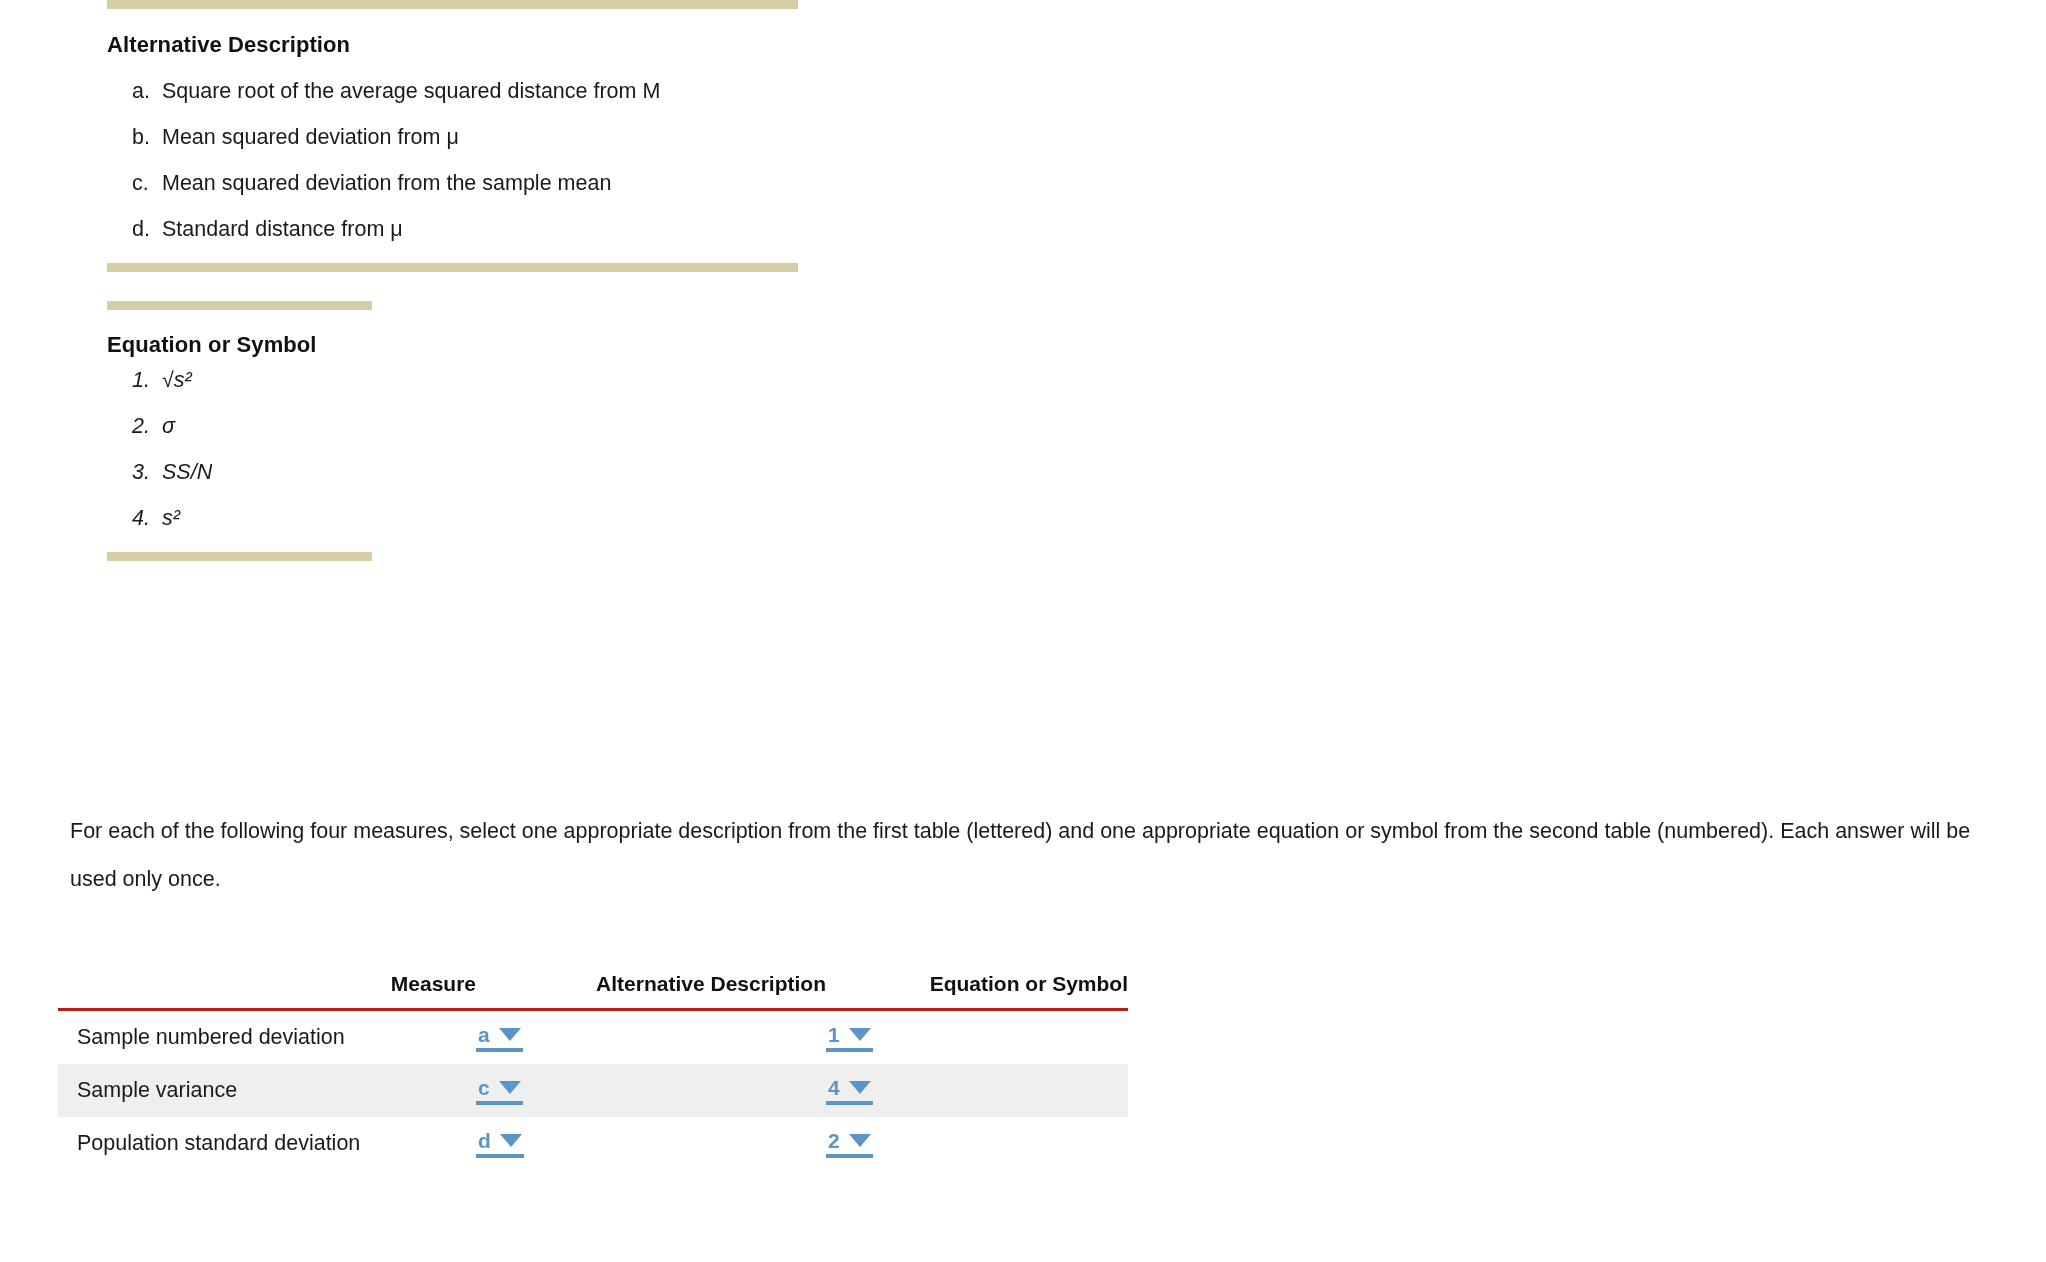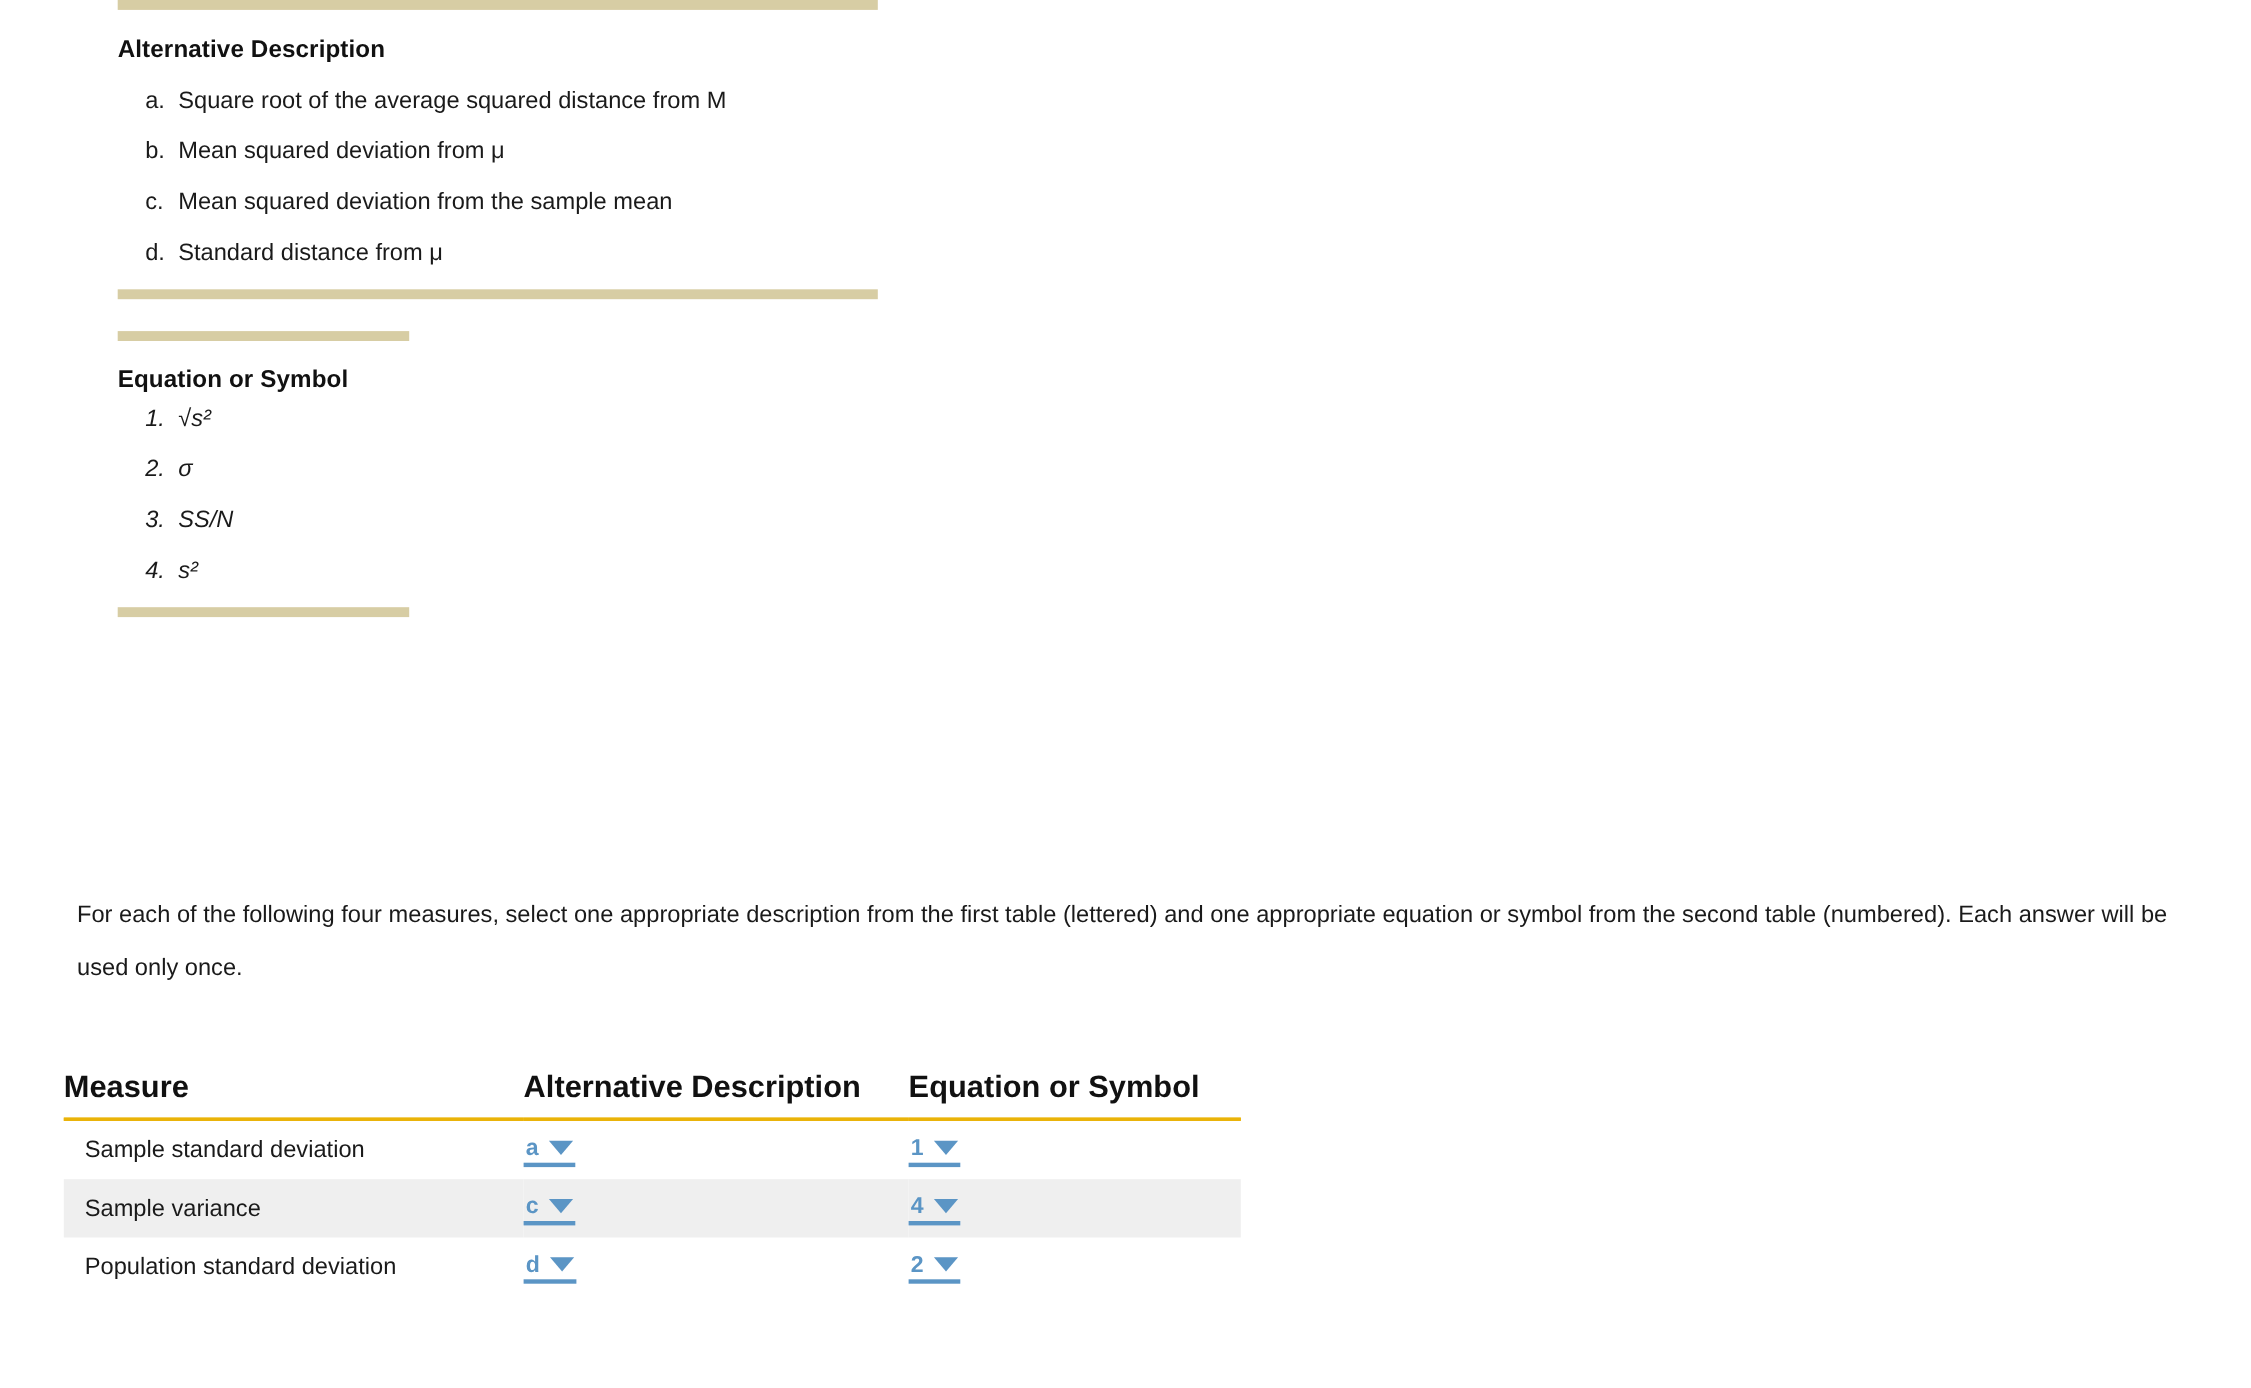--- a/index.html
+++ b/index.html
@@ -82,26 +82,26 @@
   
   #answer-table {
     position: absolute;
     left: 58px;
     top: 972px;
     width: 1070px;
     border-collapse: collapse;
     table-layout: fixed;
   }
   #answer-table th {
-    font-size: 28px;
+    font-size: 21px;
     font-weight: bold;
     color: #111111;
-    text-align: left;
+    text-align: right;
     padding: 0 0 12px 0;
-    border-bottom: 3px solid #eab308;
+    border-bottom: 3px solid #b91c1c;
     white-space: nowrap;
   }
   #answer-table td {
     font-size: 21.5px;
     color: #1a1a1a;
     padding: 0;
     height: 53px;
     vertical-align: middle;
     white-space: nowrap;
   }
@@ -177,21 +177,21 @@
     </colgroup>
     <thead>
       <tr>
         <th class="cell-measure">Measure</th>
         <th>Alternative Description</th>
         <th>Equation or Symbol</th>
       </tr>
     </thead>
     <tbody>
       <tr>
-        <td class="cell-measure">Sample standard deviation</td>
+        <td class="cell-measure">Sample numbered deviation</td>
         <td>
           <span class="dropdown">
             <span class="dd-value">a</span>
             <span class="dd-caret"></span>
           </span>
         </td>
         <td>
           <span class="dropdown">
             <span class="dd-value">1</span>
             <span class="dd-caret"></span>

